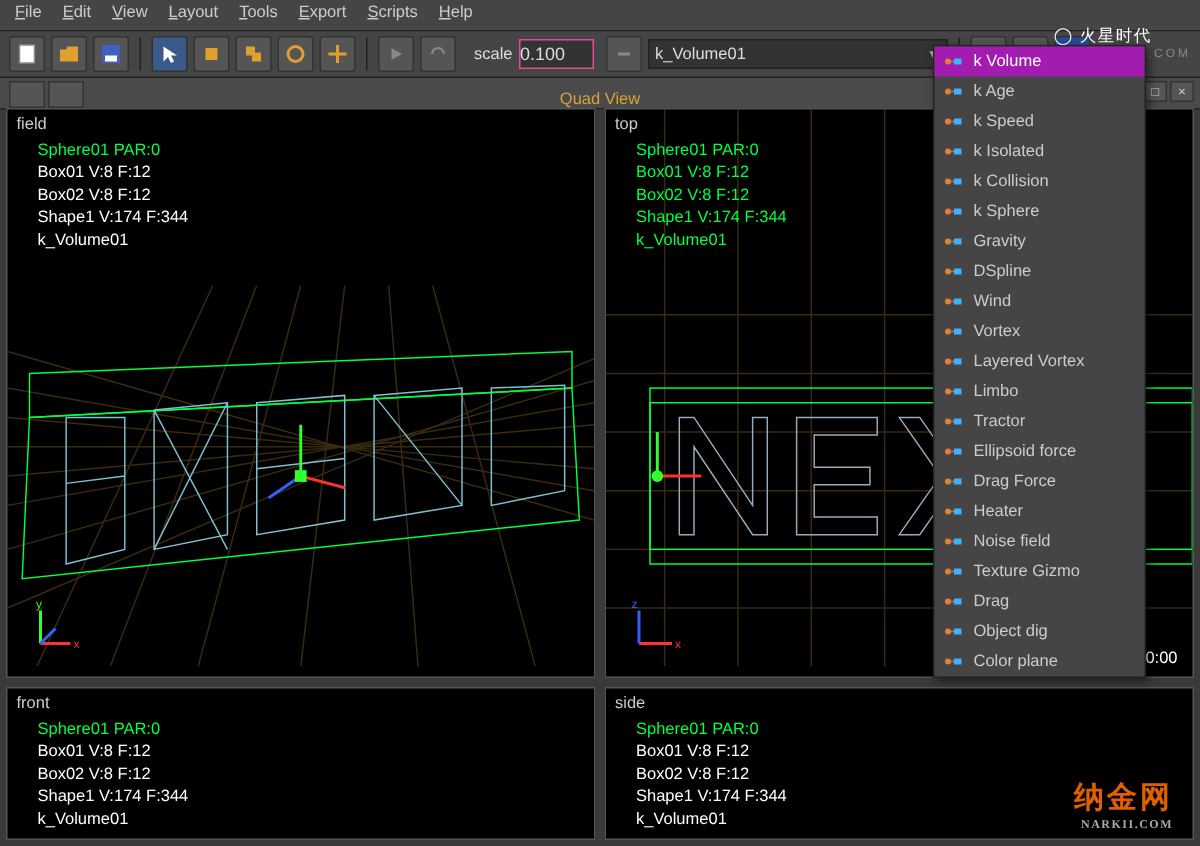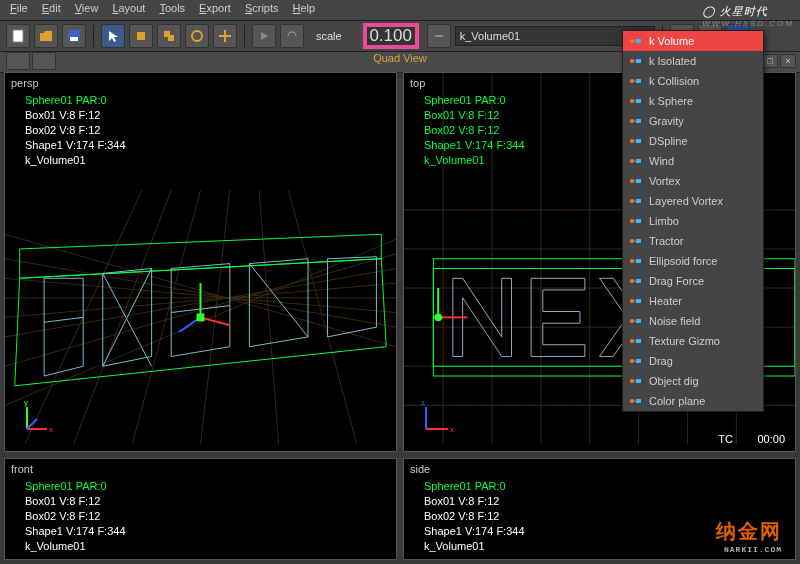--- a/index.html
+++ b/index.html
@@ -3,46 +3,46 @@
 <meta charset="utf-8">
 <style>
 html,body{margin:0;padding:0;width:800px;height:564px;background:#3a3a3a;font-family:Tahoma,Arial,sans-serif;font-size:11px;color:#ccc;overflow:hidden;position:relative}
 .menubar{height:20px;background:#454545;border-bottom:1px solid #222;display:flex;align-items:flex-start;padding:0 4px;gap:2px}
 .menubar span{padding:2px 6px;cursor:default}
 .menubar span u{text-decoration:underline}
 .toolbar{height:30px;background:#454545;border-bottom:1px solid #222;display:flex;align-items:center;padding:0 6px;gap:4px}
 .tbtn{width:22px;height:22px;background:#555;border:1px solid #333;border-radius:2px;display:flex;align-items:center;justify-content:center}
 .tbtn svg{display:block}
 .sep{width:1px;height:22px;background:#222;margin:0 3px}
-.field-label{color:#ddd;margin-left:8px;margin-right:17px}
-.num-field{width:48px;height:18px;background:#333;border:4px solid #ec4899;color:#ddd;text-align:center;line-height:18px;font-size:17px}
+.field-label{color:#ddd;margin-left:8px;margin-right:0}
+.num-field{width:48px;height:18px;background:#333;border:1px solid #ec4899;color:#ddd;text-align:left;line-height:18px;font-size:12px}
 .combo{width:190px;height:18px;background:#333;border:1px solid #222;color:#ddd;padding:0 4px;line-height:18px;display:flex;justify-content:space-between;align-items:center}
 .combo .arrow{font-size:9px;color:#aaa}
-.tab-bar{height:20px;background:#4a4a4a;border-bottom:1px solid #222;display:flex;align-items:flex-start;padding-left:6px;position:relative}
+.tab-bar{height:20px;background:#4a4a4a;border-bottom:1px solid #222;display:flex;align-items:flex-end;padding-left:6px;position:relative}
 .tab-bar .tab{width:22px;height:16px;background:#555;border:1px solid #333;margin-right:2px}
 .tab-title{position:absolute;left:50%;transform:translateX(-50%);color:#d9a23a;font-size:11px}
 .winctl{position:absolute;right:4px;top:2px;display:flex;gap:2px}
 .winctl span{width:14px;height:12px;background:#555;border:1px solid #333;font-size:9px;text-align:center;line-height:12px;color:#ccc}
 .viewports{position:absolute;top:72px;left:4px;right:4px;bottom:4px;display:grid;grid-template-columns:1fr 1fr;grid-template-rows:380px 1fr;gap:6px}
 .vp{background:#000;border:1px solid #555;position:relative;overflow:hidden}
 .vp-label{position:absolute;top:4px;left:6px;color:#ccc;font-size:11px;z-index:5}
 .scene-text{position:absolute;top:20px;left:20px;font-size:11px;line-height:15px;z-index:5}
 .scene-text .g{color:#00ff40}
 .scene-text .w{color:#fff}
 .grid{position:absolute;inset:0}
 .axis{position:absolute;left:14px;bottom:14px;width:40px;height:40px;z-index:6}
 .menu{position:absolute;top:30px;right:36px;width:140px;background:#454545;border:1px solid #222;z-index:100;box-shadow:2px 2px 6px rgba(0,0,0,.5)}
 .menu-item{height:20px;display:flex;align-items:center;padding:0 6px;gap:6px;cursor:default}
-.menu-item.sel{background:#ef4444;color:#fff}
+.menu-item.sel{background:#a21caf;color:#fff}
 .menu-item .micon{width:14px;height:14px;display:flex;align-items:center;justify-content:center}
 .micon svg circle{fill:#e08030}
 .micon svg rect{fill:#40b0ff}
-.logo{position:absolute;top:4px;right:6px;font-size:11px;color:#fff;z-index:50;font-style:italic;letter-spacing:1px}
+.logo{position:absolute;top:16px;right:6px;font-size:11px;color:#fff;z-index:50;letter-spacing:1px}
 .logo .sub{font-size:8px;color:#888;display:block;letter-spacing:2px}
-.wm{position:absolute;right:18px;bottom:10px;color:#e06000;font-size:20px;font-weight:bold;z-index:60;font-family:Liberation Mono, monospace;letter-spacing:2px}
+.wm{position:absolute;right:18px;bottom:10px;color:#e06000;font-size:20px;font-weight:bold;z-index:60;font-family:Liberation Serif, serif;letter-spacing:2px}
 .wm .sub{display:block;font-size:8px;color:#aaa;letter-spacing:1px;text-align:right}
 .timecode{position:absolute;right:6px;bottom:112px;color:#fff;font-size:11px;z-index:7}
 </style>
 </head>
 <body>
 
 <div class="menubar">
   <span><u>F</u>ile</span>
   <span><u>E</u>dit</span>
   <span><u>V</u>iew</span>
@@ -149,21 +149,21 @@
   <div class="winctl">
     <span>–</span>
     <span>□</span>
     <span>×</span>
   </div>
 </div>
 
 <div class="viewports">
 
   <div class="vp">
-    <div class="vp-label">persp</div>
+    <div class="vp-label">field</div>
     <div class="scene-text">
       <div class="g">Sphere01 PAR:0</div>
       <div class="w">Box01 V:8 F:12</div>
       <div class="w">Box02 V:8 F:12</div>
       <div class="w">Shape1 V:174 F:344</div>
       <div class="w">k_Volume01</div>
     </div>
     <svg class="grid" viewBox="0 0 400 380" preserveAspectRatio="none">
       <g stroke="#3a2a10" stroke-width="1">
         <line x1="0" y1="230" x2="400" y2="230"></line>
@@ -305,20 +305,40 @@
       <span>k Volume</span>
     </div>
     <div class="menu-item">
       <span class="micon">
         <svg width="14" height="10">
           <circle cx="3" cy="5" r="2"></circle>
           <rect x="7" y="3" width="5" height="4"></rect>
           <line x1="5" y1="5" x2="7" y2="5" stroke="#888"></line>
         </svg>
       </span>
+      <span>k Age</span>
+    </div>
+    <div class="menu-item">
+      <span class="micon">
+        <svg width="14" height="10">
+          <circle cx="3" cy="5" r="2"></circle>
+          <rect x="7" y="3" width="5" height="4"></rect>
+          <line x1="5" y1="5" x2="7" y2="5" stroke="#888"></line>
+        </svg>
+      </span>
+      <span>k Speed</span>
+    </div>
+    <div class="menu-item">
+      <span class="micon">
+        <svg width="14" height="10">
+          <circle cx="3" cy="5" r="2"></circle>
+          <rect x="7" y="3" width="5" height="4"></rect>
+          <line x1="5" y1="5" x2="7" y2="5" stroke="#888"></line>
+        </svg>
+      </span>
       <span>k Isolated</span>
     </div>
     <div class="menu-item">
       <span class="micon">
         <svg width="14" height="10">
           <circle cx="3" cy="5" r="2"></circle>
           <rect x="7" y="3" width="5" height="4"></rect>
           <line x1="5" y1="5" x2="7" y2="5" stroke="#888"></line>
         </svg>
       </span>

